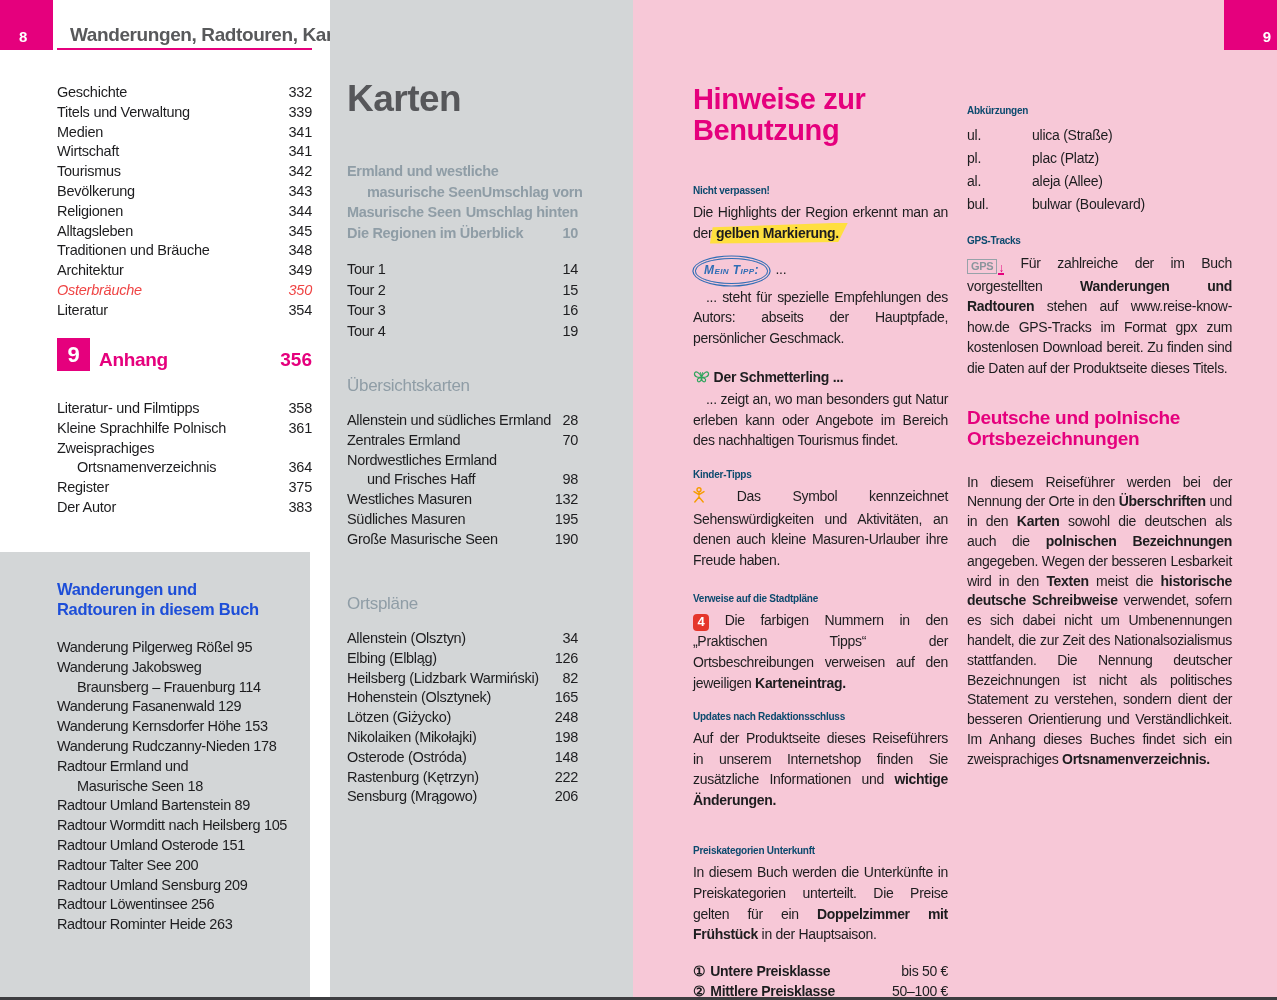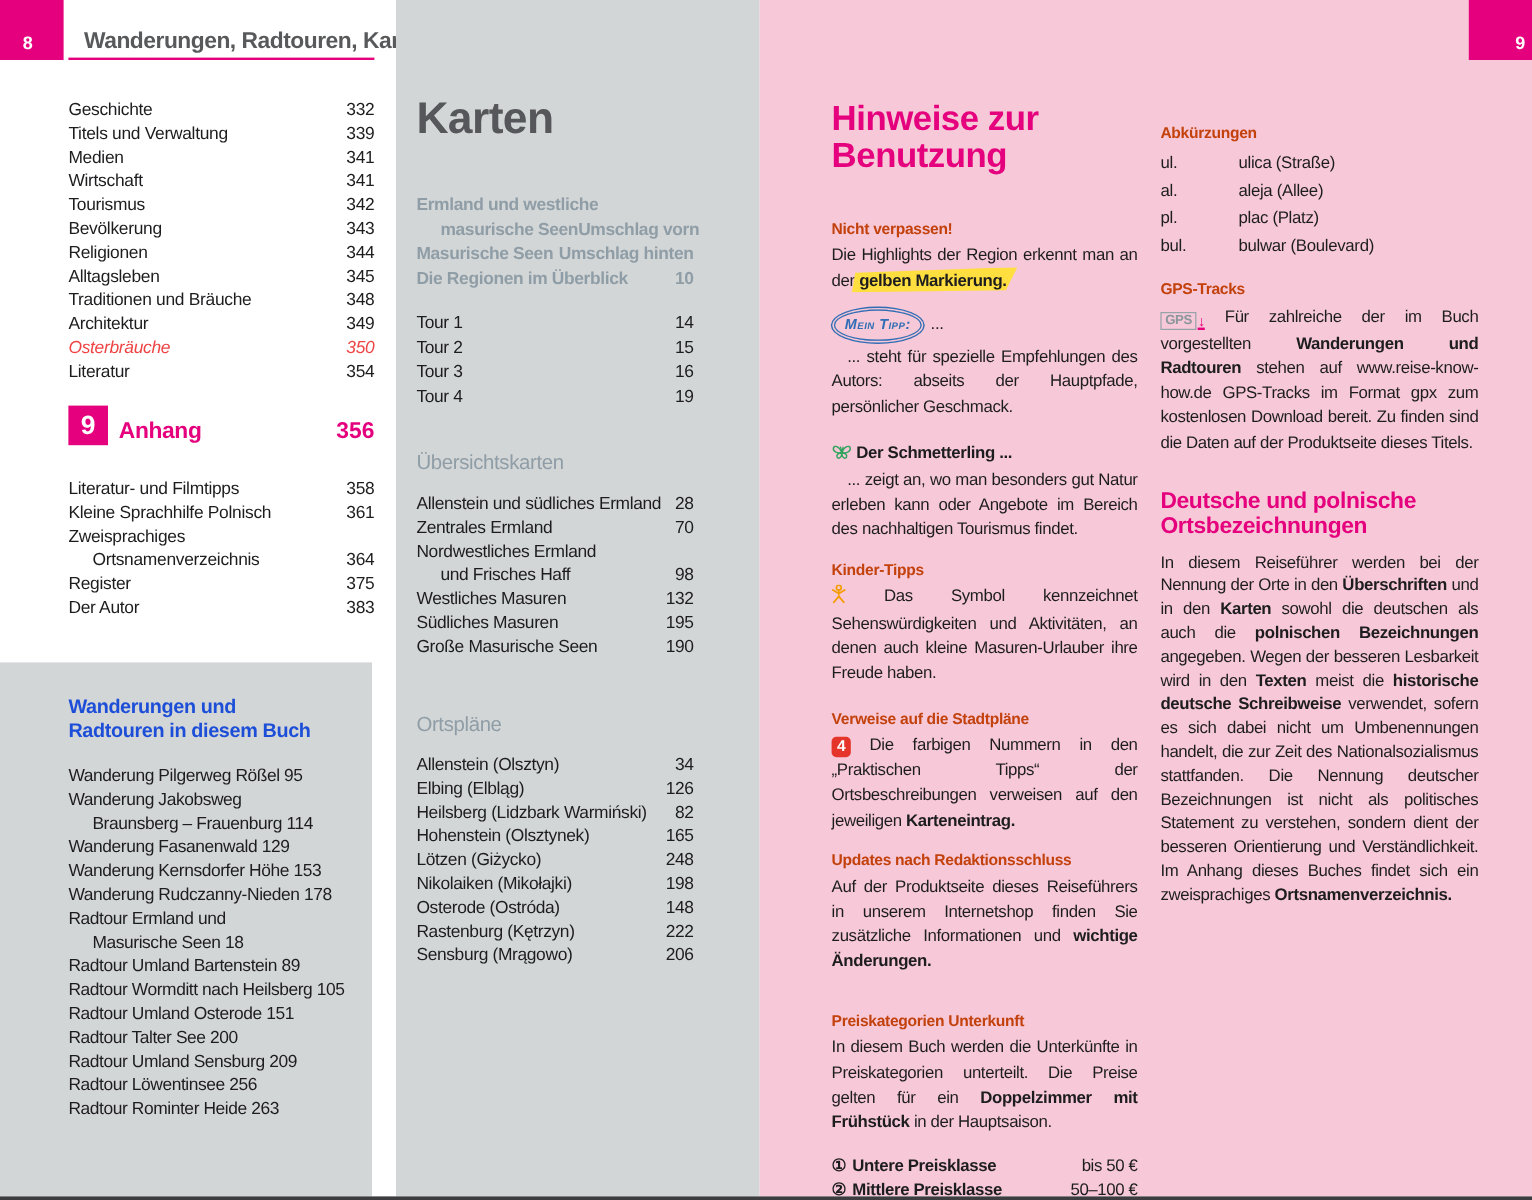--- a/index.html
+++ b/index.html
@@ -60,21 +60,21 @@
   .sec-uek{top:376px}
   .sec-ort{top:594px}
   .mid-shead{color:#8f9da6;font-weight:normal;font-size:17px;letter-spacing:-0.3px}
   .mid-section .list{margin-top:15px}
   .mid-section .row,.cover .row,.tours .row{letter-spacing:-0.3px}
 
   
   .colA{position:absolute;left:60px;top:0;width:255px}
   .colB{position:absolute;left:334px;top:0;width:265px}
   .rp-h1{margin-top:84px;font-size:29px;line-height:31px;color:#e5007d;font-weight:bold;letter-spacing:-0.4px}
-  .shead{color:#c2410c;font-weight:bold;font-size:13px;letter-spacing:-0.25px;line-height:18px}
+  .shead{color:#0c4a6e;font-weight:bold;font-size:10px;letter-spacing:-0.25px;line-height:18px}
   .rp-h2{color:#e5007d;font-weight:bold;font-size:19px;line-height:21px;letter-spacing:-0.3px}
   .body{font-size:14px;line-height:20.6px;color:#1d1d1f;text-align:justify;letter-spacing:-0.3px}
   .body b{letter-spacing:-0.3px}
   .ind{text-indent:13px}
   .headline{font-size:14px;line-height:20.6px;color:#1d1d1f;letter-spacing:-0.3px}
 
   
   .m-nv{margin-top:36px}
   .nv-body{margin-top:2px}
   .tipp-line{margin-top:15px}
@@ -96,21 +96,21 @@
 
   
   .m-abk{margin-top:102px}
   .abk-list{margin-top:4px}
   .abk-list .row{line-height:23px;font-size:14px}
   .abk-list .ab{width:65px}
   .abk-list .tm{flex:1}
   .m-gps{margin-top:16px}
   .gps-body{margin-top:3px}
   .m-orts{margin-top:28px}
-  .orts-body{margin-top:10px;line-height:19.8px}
+  .orts-body{margin-top:24px;line-height:19.8px}
 
   
   .icon{display:inline-block;vertical-align:-2px}
   .hl{position:relative;z-index:0}
   .hl::before{content:"";position:absolute;left:-6px;right:-9px;top:-2px;bottom:-3px;background:#ffdf3f;
     z-index:-1;clip-path:polygon(2% 22%,100% 0,93% 92%,0 100%)}
   .mein-tipp-badge{display:inline-block;border:1.4px solid #2f6db5;border-radius:50%;
     padding:1px 8px 2px;color:#2f6db5;font-weight:bold;font-style:italic;font-size:12px;
     letter-spacing:.4px;font-variant:small-caps;
     box-shadow:0 0 0 1.4px #f7c8d7,0 0 0 2.6px #2f6db5;margin:0 4px 0 2px;vertical-align:0}
@@ -440,26 +440,26 @@
   </div>
 
   <div class="colB">
     <div class="shead m-abk">Abkürzungen</div>
     <div class="abk-list">
         <div class="row">
           <span class="ab">ul.</span>
           <span class="tm">ulica (Straße)</span>
         </div>
         <div class="row">
+          <span class="ab">pl.</span>
+          <span class="tm">plac (Platz)</span>
+        </div>
+        <div class="row">
           <span class="ab">al.</span>
           <span class="tm">aleja (Allee)</span>
-        </div>
-        <div class="row">
-          <span class="ab">pl.</span>
-          <span class="tm">plac (Platz)</span>
         </div>
         <div class="row">
           <span class="ab">bul.</span>
           <span class="tm">bulwar (Boulevard)</span>
         </div>
       </div>
 
     <div class="shead m-gps">GPS-Tracks</div>
     <div class="body gps-body"><span class="icon gps-icon"><span class="gpsbox">GPS</span><span class="gpsarr">↓</span></span><span> Für zahlreiche der im Buch vorgestellten </span><b>Wanderungen und Radtouren</b><span> stehen auf www.reise-know-how.de GPS-Tracks im Format gpx zum kostenlosen Download bereit. Zu finden sind die Daten auf der Produktseite dieses Titels.</span></div>
 

